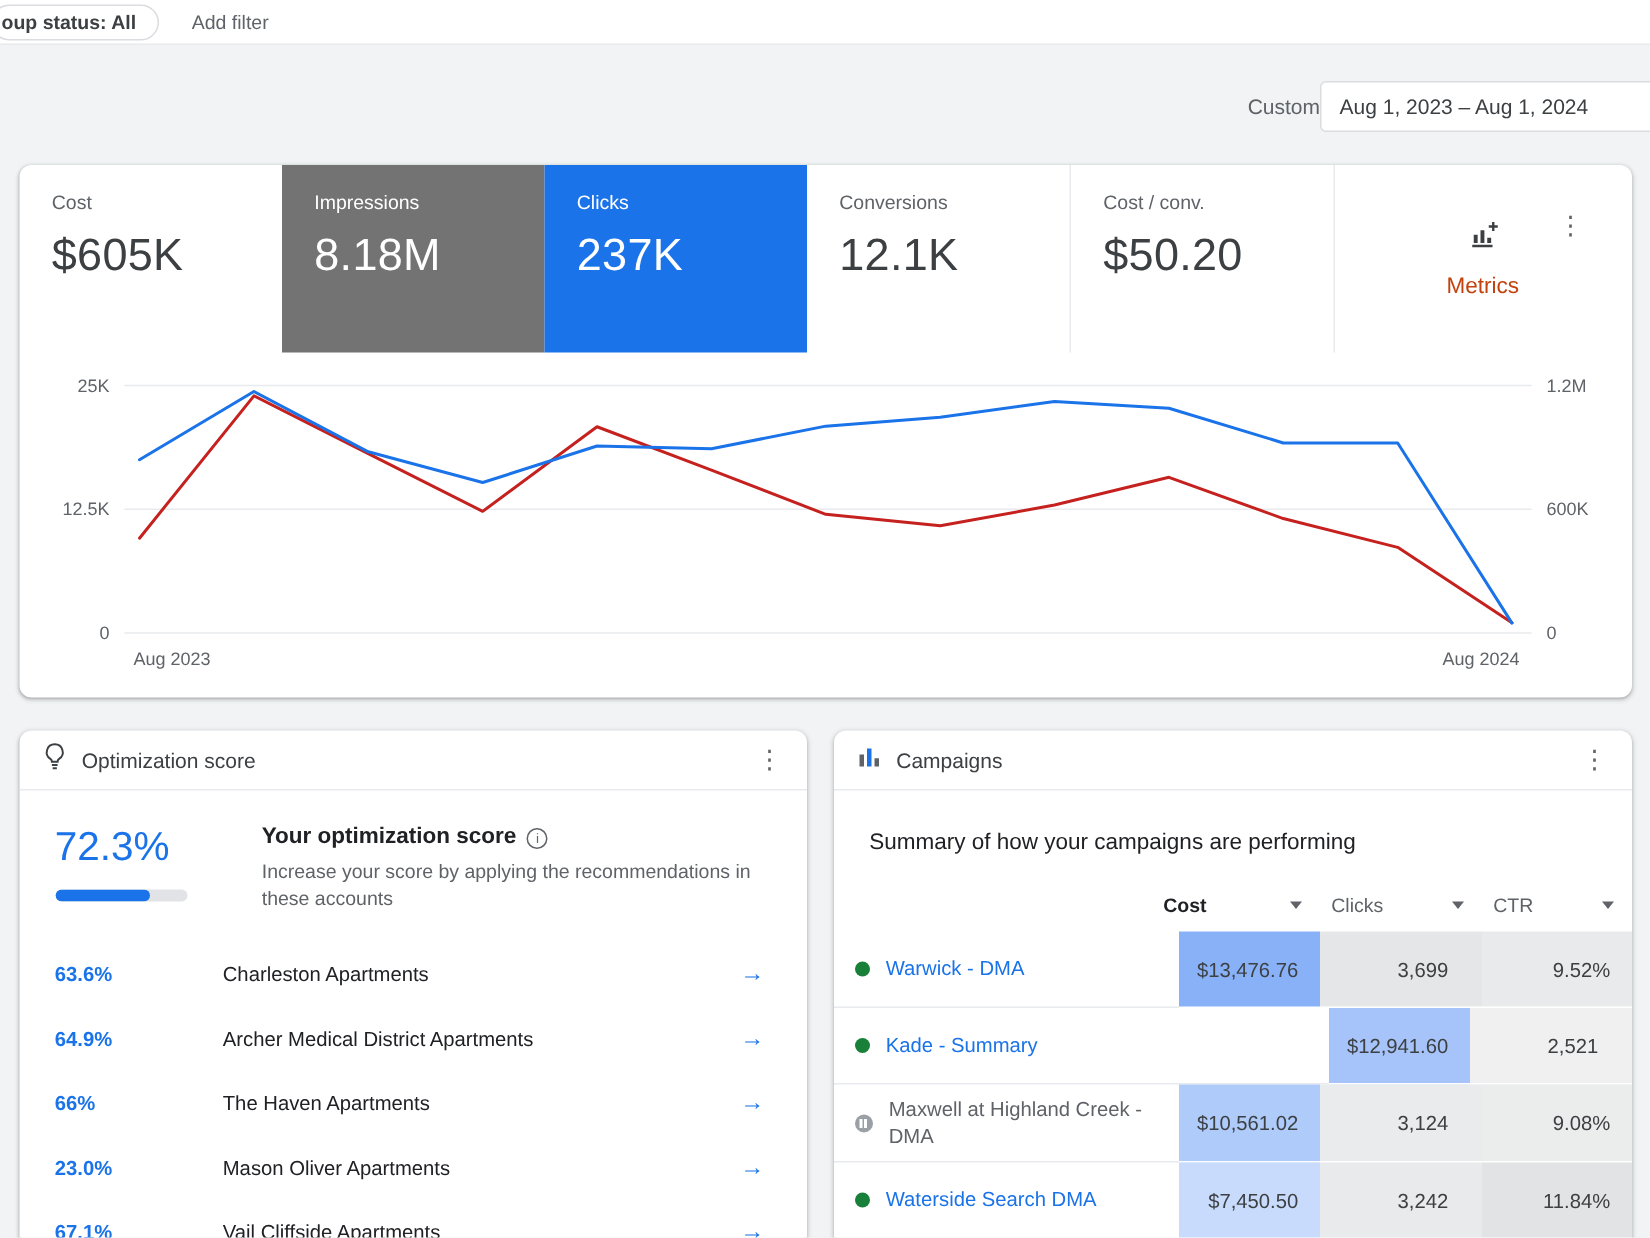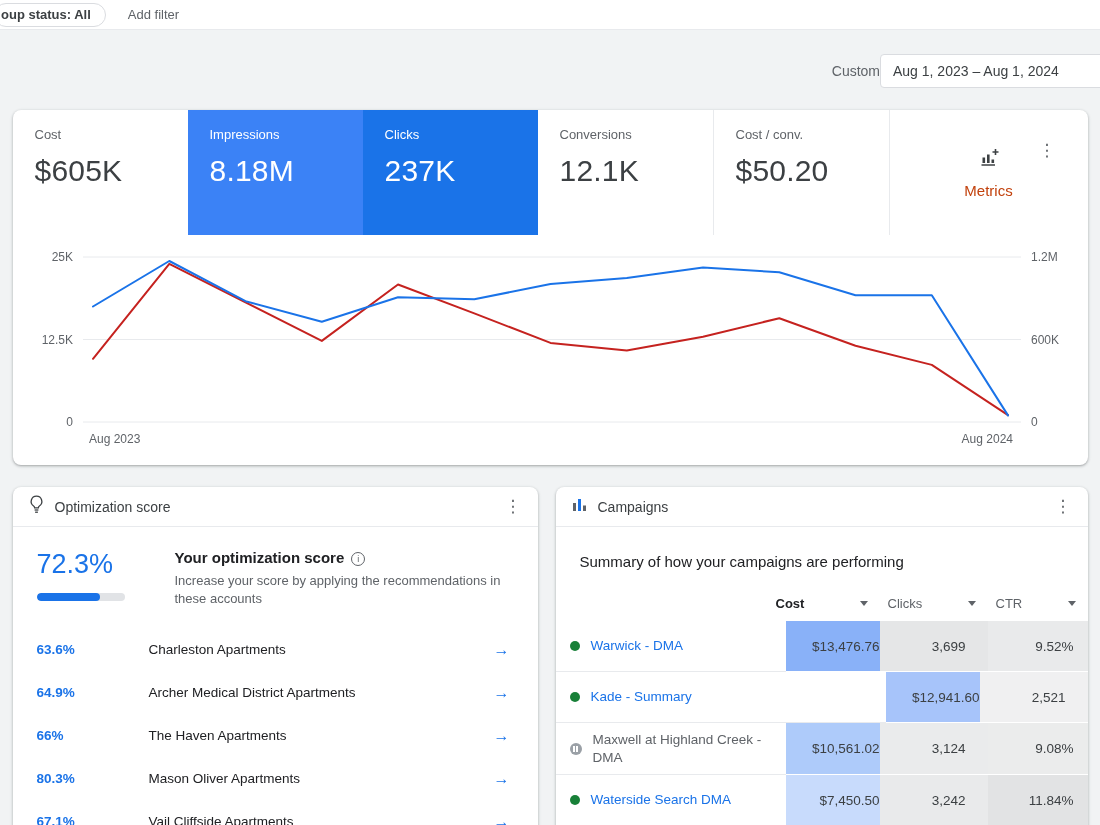--- a/index.html
+++ b/index.html
@@ -20,21 +20,21 @@
 
   
   .card{background:#fff;border-radius:8px;box-shadow:0 1px 2px rgba(60,64,67,.3),0 1px 3px 1px rgba(60,64,67,.12)}
   .main-card{width:1075px;margin:16px auto 0;height:355px;overflow:hidden}
 
   
   .tiles{display:flex;height:125px}
   .tile{flex:1;padding:17px 22px;cursor:pointer;position:relative}
   .tile .label{font-size:13px;color:#5f6368}
   .tile .value{font-size:30px;color:#3c4043;margin-top:12px;letter-spacing:.2px}
-  .tile.red{background:#3b82f6}
+  .tile.red{background:#737373}
   .tile.blue{background:#1a73e8}
   .tile.red .label,.tile.red .value,.tile.blue .label,.tile.blue .value{color:#fff}
   .tile.sep{border-right:1px solid #e8eaed}
   .metrics-tile{width:198px;flex:none;display:flex;flex-direction:column;align-items:center;justify-content:center;gap:9px;position:relative;cursor:pointer}
   .metrics-tile .mlabel{font-size:15px;color:#c2410c}
   .kebab{font-size:17px;color:#5f6368;cursor:pointer;line-height:1}
   .kebab.abs{position:absolute;top:32px;right:32px}
 
   
   .chart-wrap{height:230px;position:relative}
@@ -72,21 +72,21 @@
   .hspacer{flex:1}
   .hcell{display:flex;align-items:center;justify-content:space-between;padding:0 12px 10px 8px;font-size:13px;color:#5f6368;cursor:pointer}
   .hcell.w-cost{width:112px;color:#202124;font-weight:700}
   .hcell.w-clicks{width:108px}
   .hcell.w-ctr{width:100px}
   .tri{width:0;height:0;border-left:4px solid transparent;border-right:4px solid transparent;border-top:5px solid #5f6368}
   .tcell-name{flex:1;display:flex;align-items:center;gap:11px;padding:8px 8px 8px 14px;border-bottom:1px solid #e8eaed;min-height:51px}
   .camp-link{color:#1a73e8;font-size:13.5px;line-height:1.3;cursor:pointer}
   .camp-link.paused{color:#5f6368;cursor:default}
   .tcell-num{display:flex;align-items:center;justify-content:flex-end;font-size:13.5px;color:#3c4043;border-bottom:1px solid #fff}
-  .w-cost2{width:94px;}
+  .w-cost2{width:94px;padding-right:14px}
   .w-clicks2{width:108px;padding-right:22px}
   .w-ctr2{width:100px;padding-right:14px}
   .status-dot{width:10px;height:10px;border-radius:50%;background:#188038;flex:none}
   .status-pause{width:12px;height:12px;border-radius:50%;background:#9aa0a6;position:relative;flex:none}
   .status-pause::before,.status-pause::after{content:"";position:absolute;top:3px;width:2px;height:6px;background:#fff}
   .status-pause::before{left:3.5px}
   .status-pause::after{left:6.5px}
 </style>
 </head>
 <body>
@@ -199,21 +199,21 @@
           <span class="acct-score">64.9%</span>
           <span class="acct-name">Archer Medical District Apartments</span>
           <span class="acct-arrow">→</span>
         </div>
         <div class="acct-row">
           <span class="acct-score">66%</span>
           <span class="acct-name">The Haven Apartments</span>
           <span class="acct-arrow">→</span>
         </div>
         <div class="acct-row">
-          <span class="acct-score">80.3%</span>
+          <span class="acct-score">23.0%</span>
           <span class="acct-name">Mason Oliver Apartments</span>
           <span class="acct-arrow">→</span>
         </div>
         <div class="acct-row">
           <span class="acct-score">67.1%</span>
           <span class="acct-name">Vail Cliffside Apartments</span>
           <span class="acct-arrow">→</span>
         </div>
       </div>
     </div>

